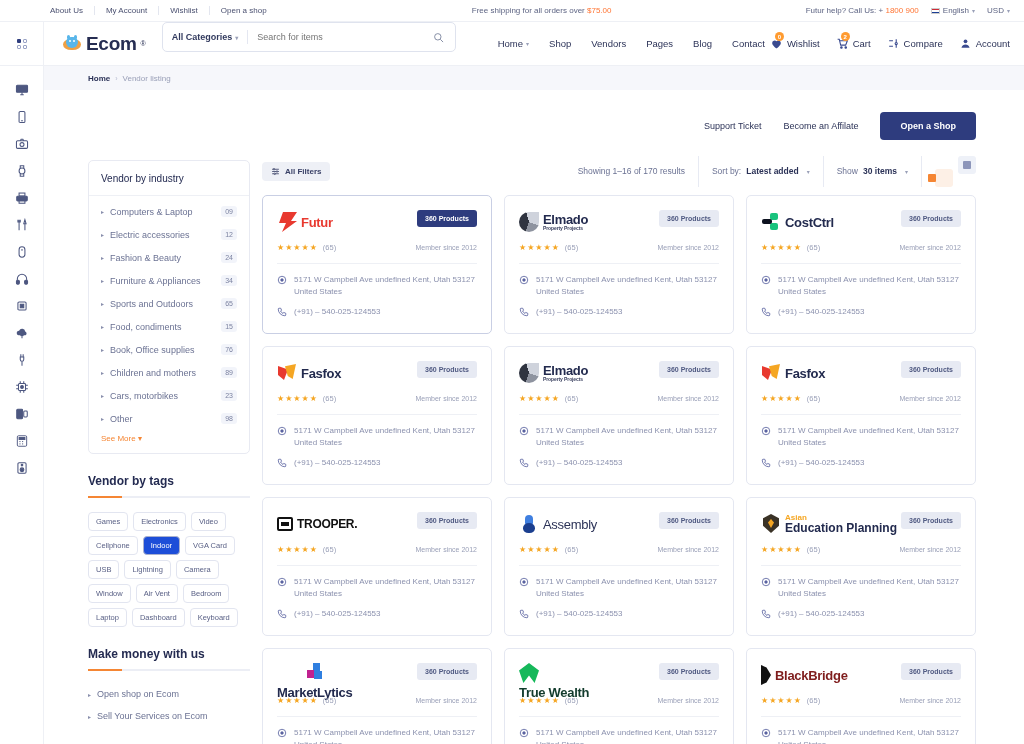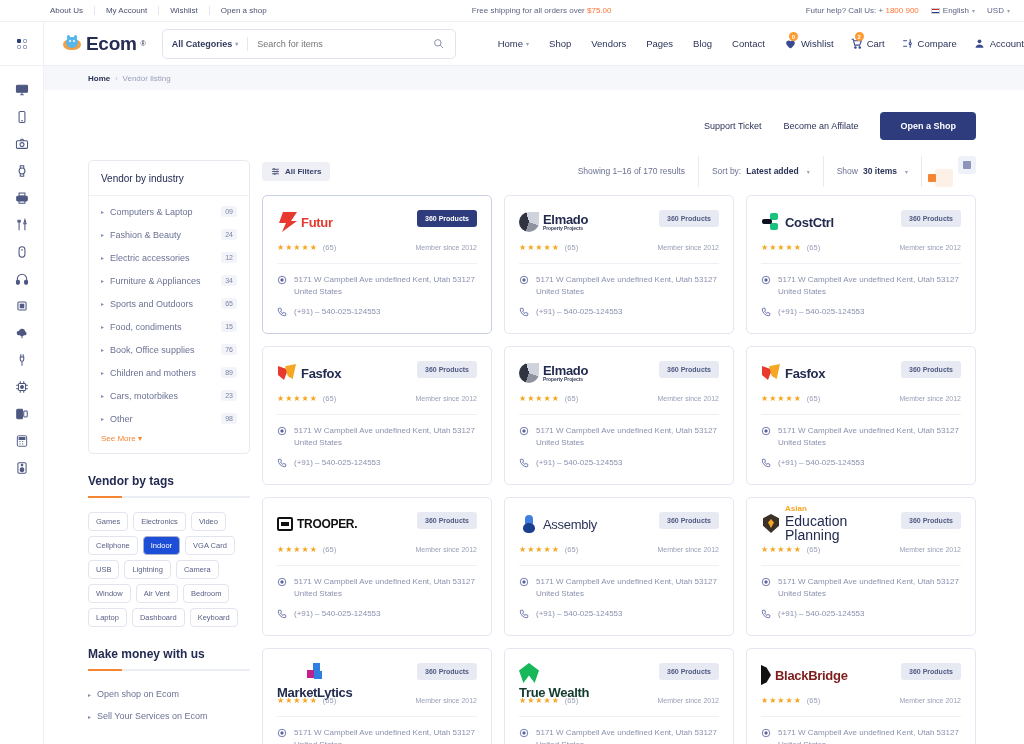--- a/index.html
+++ b/index.html
@@ -38,23 +38,24 @@
   .flag {
     display: inline-block; width: 9px; height: 6px;
     background: linear-gradient(180deg,#cf2b36 0 33%,#ffffff 33% 66%,#1c3f94 66% 100%);
     border: .5px solid #ccc; vertical-align: -1px; margin-right: 3px;
   }
   .caret { font-size: 6px; margin-left: 3px; color: #9aa0b8; }
 
   
   .header {
     height: 44px;
-    display: flex; align-items: center;
+    display: flex; 
     border-bottom: 1px solid #eef0f5;
     background: #fff;
+    padding-right: 14px;
   }
   .rail-logo {
     width: 44px; min-width:44px; height: 44px;
     display: flex; align-items: center; justify-content: center;
     border-right: 1px solid #eef0f5;
   }
   .dots-grid {
     display: grid; grid-template-columns: 4px 4px; grid-gap: 2px;
   }
   .dots-grid i { width: 4px; height: 4px; background: #2f3e7e; border-radius: 1px; display:block; }
@@ -235,21 +236,21 @@
   .mk-mkt { position:relative; }
   .mk-mkt i { position:absolute; }
   .mk-mkt i.a { left:8px; top:0; width:7px; height:8px; background:#2f7fe0; }
   .mk-mkt i.b { left:2px; top:7px; width:7px; height:8px; background:#c0218f; }
   .mk-mkt i.c { left:9px; top:8px; width:8px; height:8px; background:#2f7fe0; }
   .mk-true { background:#16b85a; clip-path: polygon(50% 0,100% 38%,78% 100%,50% 62%,22% 100%,0 38%); }
   .mk-bb { width:10px; flex:0 0 10px; background:#111; clip-path: polygon(0 0,55% 12%,100% 50%,55% 88%,0 100%); }
 
   .lg-stack { display:flex; flex-direction:column; justify-content:center; line-height:1.05; }
   .lg-asian-l1 { font-size:8px; font-weight:700; color:#f5a623; }
-  .lg-asian-l2 { font-size:14px; font-weight:400; color:#222a4e; }
+  .lg-asian-l2 { font-size:12px; font-weight:700; color:#222a4e; }
 </style>
 </head>
 <body>
 
 <div class="topbar">
   <div class="topbar-left">
     <a>About Us</a>
     <a>My Account</a>
     <a>Wishlist</a>
     <a>Open a shop</a>
@@ -469,27 +470,27 @@
         <div class="panel">
           <div class="panel-title">Vendor by industry</div>
           <div class="cat-list">
             <div class="cat-row">
                 <span class="arw">▸</span>
                 <span class="nm">Computers &amp; Laptop</span>
                 <span class="ct">09</span>
               </div>
             <div class="cat-row">
                 <span class="arw">▸</span>
+                <span class="nm">Electric accessories</span>
+                <span class="ct">12</span>
+              </div>
+            <div class="cat-row">
+                <span class="arw">▸</span>
                 <span class="nm">Fashion &amp; Beauty</span>
                 <span class="ct">24</span>
-              </div>
-            <div class="cat-row">
-                <span class="arw">▸</span>
-                <span class="nm">Electric accessories</span>
-                <span class="ct">12</span>
               </div>
             <div class="cat-row">
                 <span class="arw">▸</span>
                 <span class="nm">Furniture &amp; Appliances</span>
                 <span class="ct">34</span>
               </div>
             <div class="cat-row">
                 <span class="arw">▸</span>
                 <span class="nm">Sports and Outdoors</span>
                 <span class="ct">65</span>

